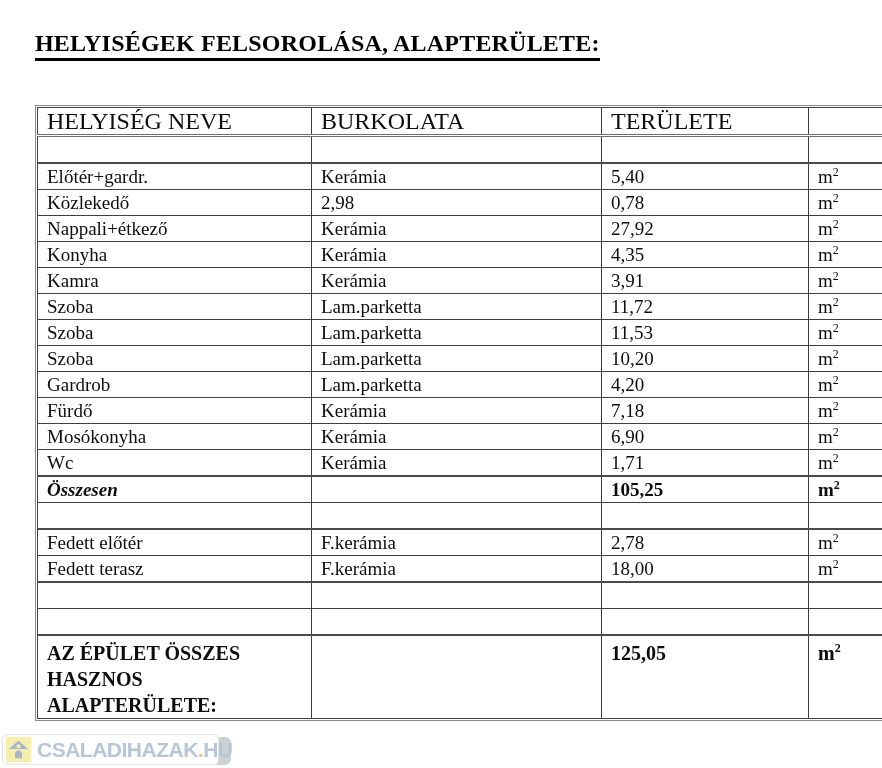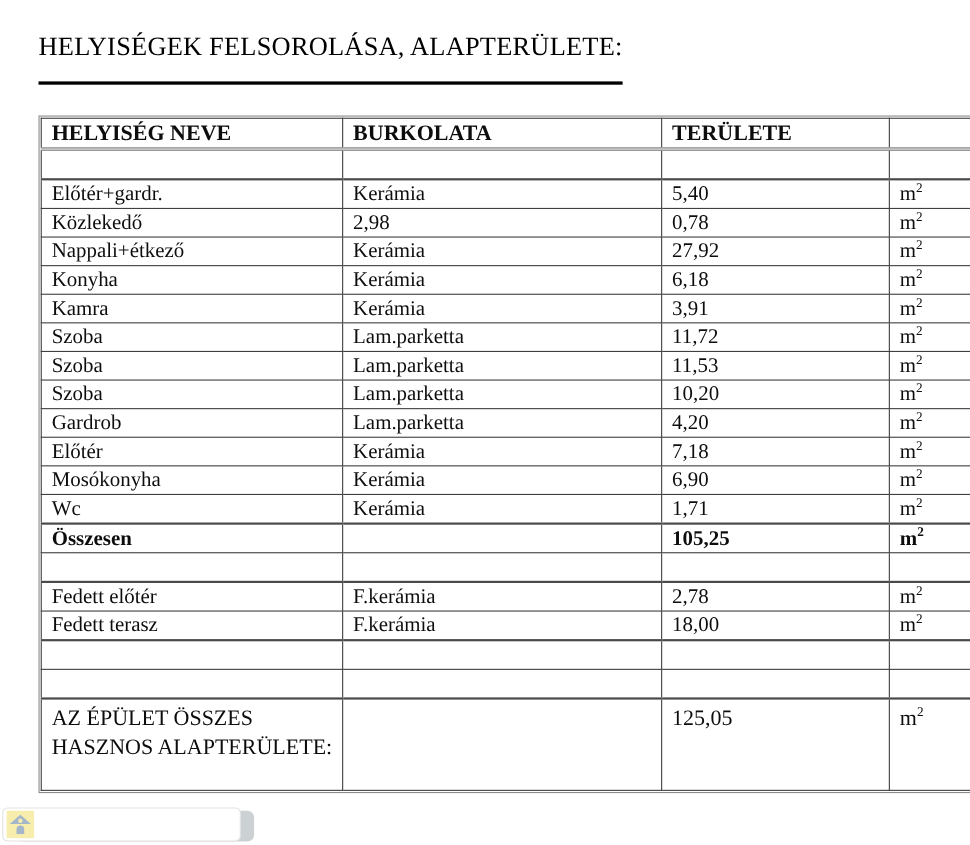--- a/index.html
+++ b/index.html
@@ -16,25 +16,25 @@
     color: #0d0d0d;
   }
 
   
   .doc-title {
     position: absolute;
     left: 35px;
     top: 30px;
     margin: 0;
     font-size: 24px;
-    font-weight: normal;
+    font-weight: bold;
     letter-spacing: 0.2px;
     color: #000;
     border-bottom: 3px solid #000;
-    padding-bottom: 17px;
+    padding-bottom: 1px;
     white-space: nowrap;
   }
 
   
   .table-wrap {
     position: absolute;
     left: 35px;
     top: 105px;
     width: 889px;           
     border: 1px solid #8a8a8a;
@@ -56,32 +56,32 @@
     border: 1px solid #3f3f3f;
     height: 25px;
     padding: 0 2px 0 9px;
     font-size: 19px;
     line-height: 24px;
     overflow: hidden;
     white-space: nowrap;
     vertical-align: middle;
   }
   thead td {
-    font-weight: bold;
-    font-size: 20px;
+    font-weight: normal;
+    font-size: 24px;
     height: 26px;
     border-bottom: 3px double #6e6e6e;
   }
   tr.sep td { border-bottom: 2px solid #4a4a4a; }
 
   tr.total td { font-weight: bold; }
-  tr.total td.cell-name { }
+  tr.total td.cell-name { font-style: italic; }
 
   tr.grand td {
-    font-weight: normal;
+    font-weight: bold;
     font-size: 20px;
     height: 78px;
     vertical-align: top;
     padding-top: 4px;
     line-height: 26px;
     white-space: normal;
   }
   td sup { font-size: 12px; line-height: 0; }
 
   
@@ -178,21 +178,21 @@
         </tr>
         <tr class="item">
           <td class="cell-name">Nappali+étkező</td>
           <td class="cell-burkolata">Kerámia</td>
           <td class="cell-terulete">27,92</td>
           <td class="cell-unit">m<sup>2</sup></td>
         </tr>
         <tr class="item">
           <td class="cell-name">Konyha</td>
           <td class="cell-burkolata">Kerámia</td>
-          <td class="cell-terulete">6,18</td>
+          <td class="cell-terulete">4,35</td>
           <td class="cell-unit">m<sup>2</sup></td>
         </tr>
         <tr class="item">
           <td class="cell-name">Kamra</td>
           <td class="cell-burkolata">Kerámia</td>
           <td class="cell-terulete">3,91</td>
           <td class="cell-unit">m<sup>2</sup></td>
         </tr>
         <tr class="item">
           <td class="cell-name">Szoba</td>
@@ -212,21 +212,21 @@
           <td class="cell-terulete">10,20</td>
           <td class="cell-unit">m<sup>2</sup></td>
         </tr>
         <tr class="item">
           <td class="cell-name">Gardrob</td>
           <td class="cell-burkolata">Lam.parketta</td>
           <td class="cell-terulete">4,20</td>
           <td class="cell-unit">m<sup>2</sup></td>
         </tr>
         <tr class="item">
-          <td class="cell-name">Előtér</td>
+          <td class="cell-name">Fürdő</td>
           <td class="cell-burkolata">Kerámia</td>
           <td class="cell-terulete">7,18</td>
           <td class="cell-unit">m<sup>2</sup></td>
         </tr>
         <tr class="item">
           <td class="cell-name">Mosókonyha</td>
           <td class="cell-burkolata">Kerámia</td>
           <td class="cell-terulete">6,90</td>
           <td class="cell-unit">m<sup>2</sup></td>
         </tr>
@@ -285,14 +285,15 @@
 <div class="logo">
   <div class="logo-shadow"></div>
   <div class="logo-pill">
     <span class="logo-tile">
       <svg width="21" height="21" viewBox="0 0 24 24" aria-hidden="true">
         <polygon points="12,2 23,11.5 1,11.5" fill="var(--logo_glyph)"></polygon>
         <circle cx="12" cy="8.2" r="2.3" fill="var(--logo_tile)"></circle>
         <path d="M8 22 v-4.8 a4 4 0 0 1 8 0 V22 z" fill="var(--logo_glyph)"></path>
       </svg>
     </span>
+    <span class="logo-text"><span>CSALADIHAZAK</span><span class="logo-dot">.</span><span>HU</span></span>
   </div>
 </div>
 
 </body></html>

